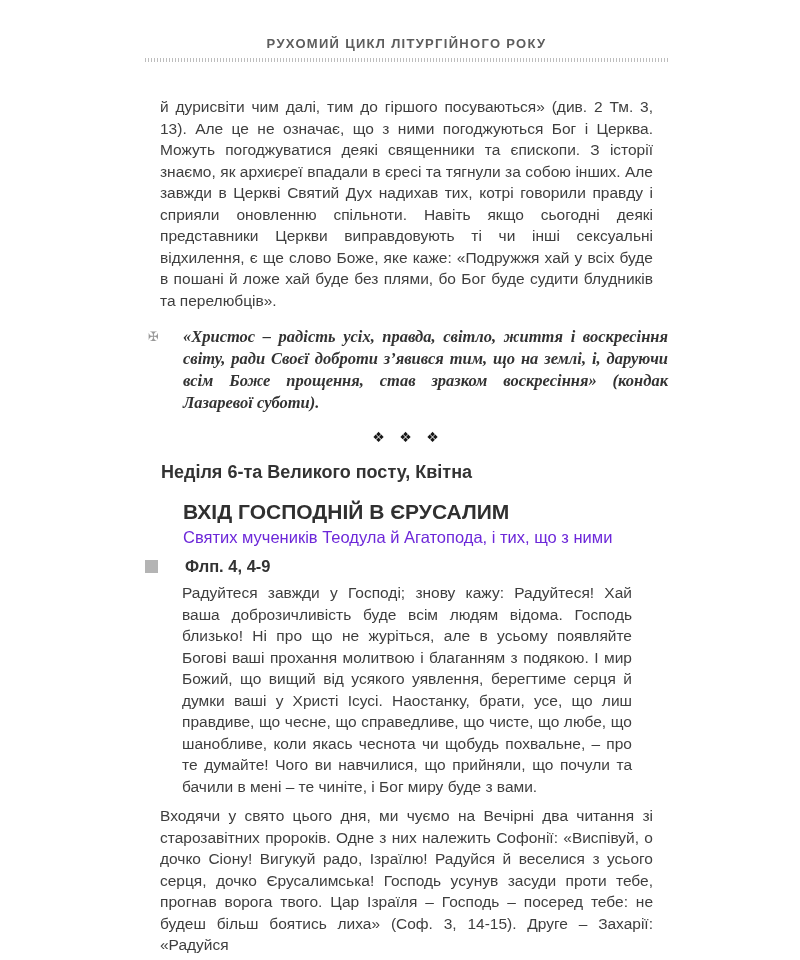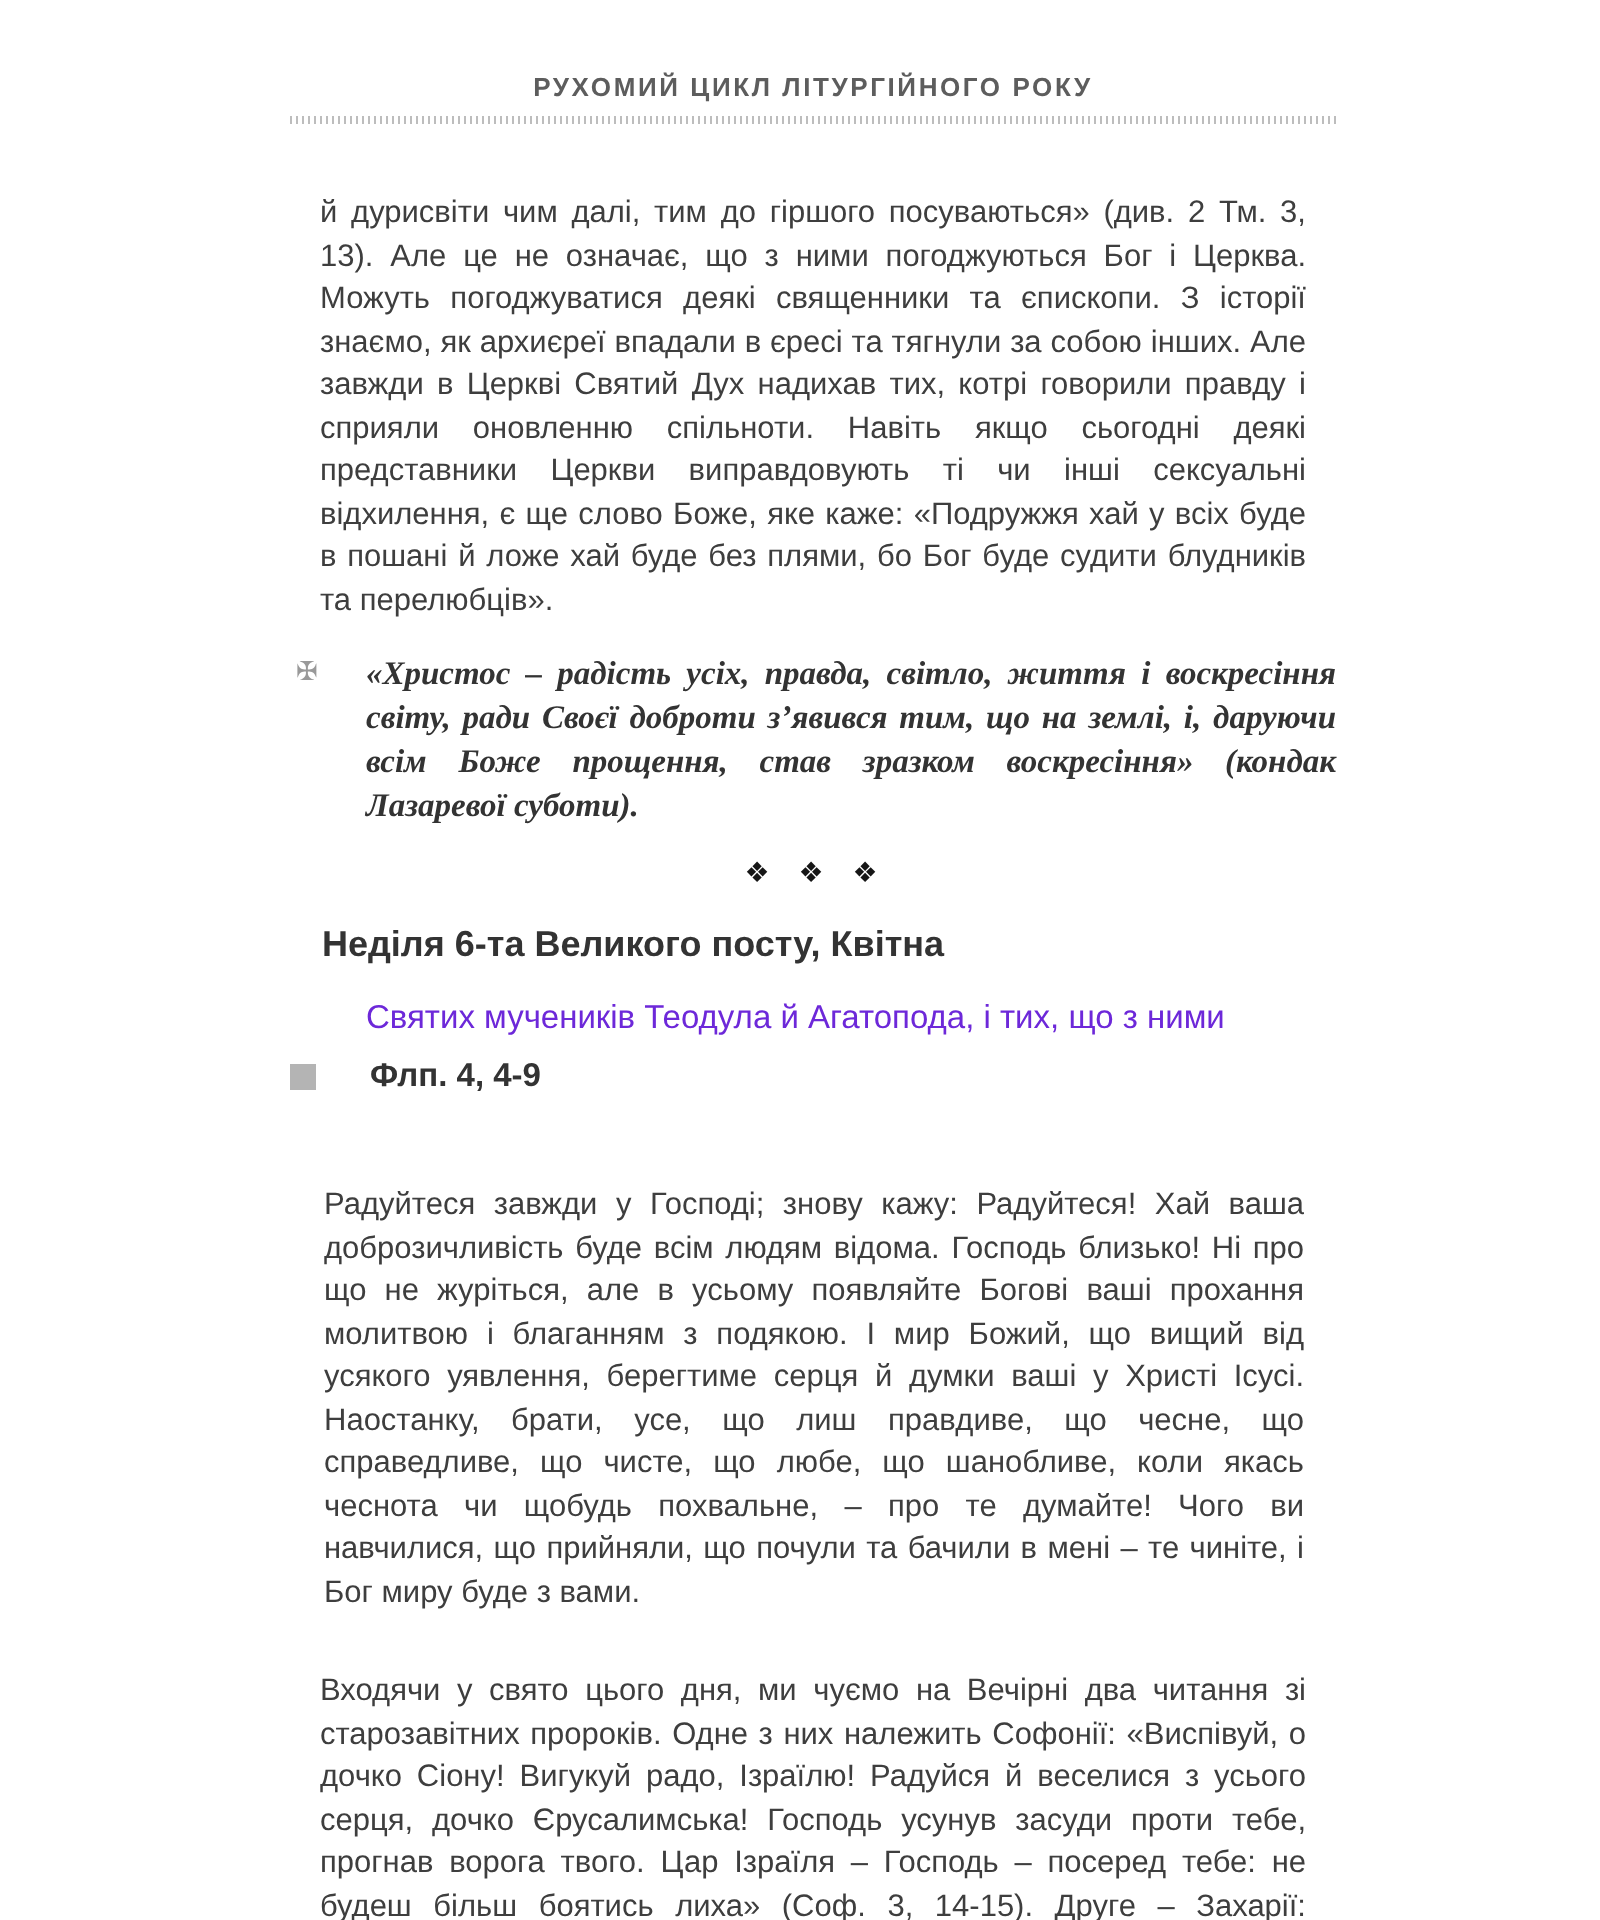--- a/index.html
+++ b/index.html
@@ -109,24 +109,23 @@
     height: 13px;
     background: #b4b4b4;
     margin-right: 27px;
   }
   .ref-label {
     font-size: 16.5px;
     font-weight: 700;
     color: #333333;
   }
   .scripture-quote {
-    margin-top: 24px;
+    margin-top: 6px;
     display: flex;
     align-items: flex-end;
-    flex-direction: column;
   }
   .hatch-rail {
     flex: 0 0 20px;
     background-image: repeating-linear-gradient(to bottom, #c9c9c9 0 2px, transparent 2px 7px);
   }
   .scripture-text {
     margin: 0;
     flex: 1;
     padding: 0 16px 0 17px;
     font-size: 15.5px;
@@ -165,20 +164,21 @@
 
     <div class="lit-quote">
       <span class="lq-marker">✠</span>
       <p class="lq-text">«Христос – радість усіх, правда, світло, життя і воскресіння світу, ради Своєї доброти з’явився тим, що на землі, і, даруючи всім Боже прощення, став зразком воскресіння» (кондак Лазаревої суботи).</p>
     </div>
 
     <div class="separator">❖ ❖ ❖</div>
 
     <section class="feast">
       <h2 class="feast-kicker">Неділя 6-та Великого посту, Квітна</h2>
+      <h1 class="feast-title">ВХІД ГОСПОДНІЙ В ЄРУСАЛИМ</h1>
       <div class="feast-subtitle">Святих мучеників Теодула й Агатопода, і тих, що з ними</div>
     </section>
 
     <div class="scripture">
       <div class="ref-row">
         <span class="sq-icon"></span>
         <span class="ref-label">Флп. 4, 4-9</span>
       </div>
       <div class="scripture-quote">
         <div class="hatch-rail"></div>

